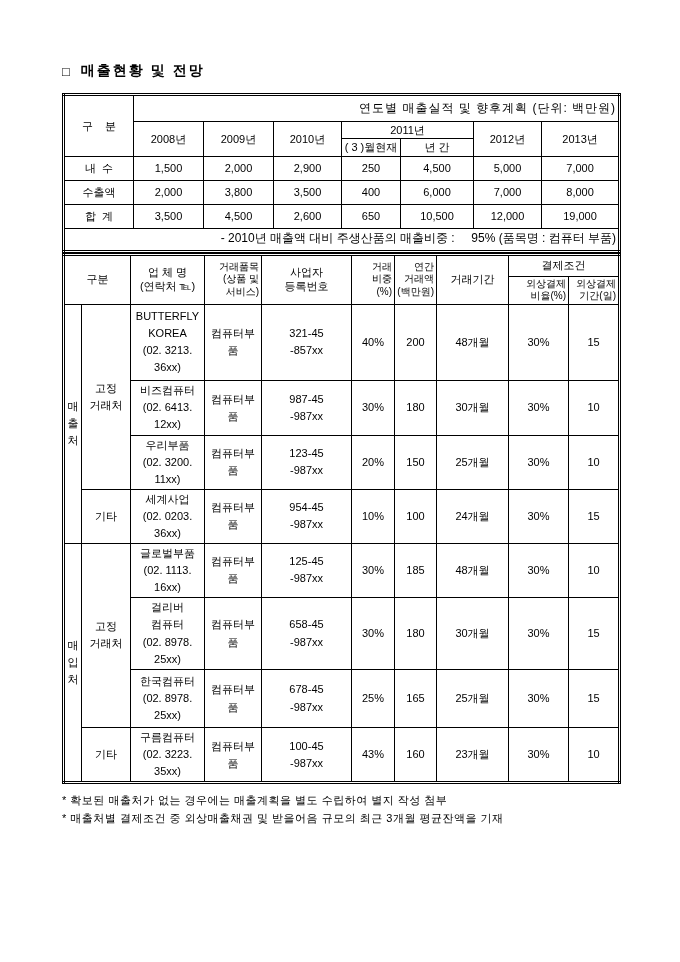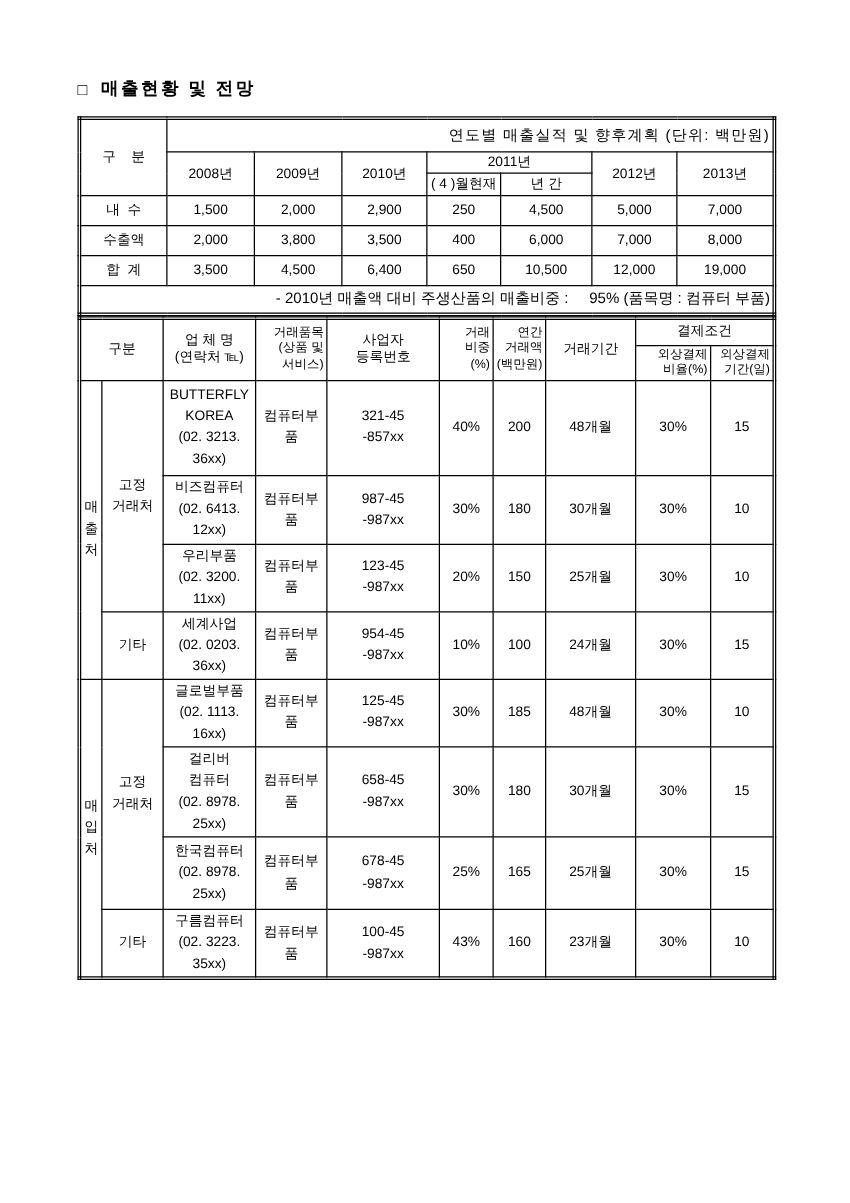--- a/index.html
+++ b/index.html
@@ -77,21 +77,21 @@
       </tr>
       <tr style="height:17px">
         <td rowspan="2">2008년</td>
         <td rowspan="2">2009년</td>
         <td rowspan="2">2010년</td>
         <td colspan="2">2011년</td>
         <td rowspan="2">2012년</td>
         <td rowspan="2">2013년</td>
       </tr>
       <tr style="height:16px">
-        <td>( 4 )월현재</td>
+        <td>( 3 )월현재</td>
         <td>년 간</td>
       </tr>
       <tr style="height:24px">
         <td class="prewrap">내  수</td>
         <td>1,500</td>
         <td>2,000</td>
         <td>2,900</td>
         <td>250</td>
         <td>4,500</td>
         <td>5,000</td>
@@ -104,21 +104,21 @@
         <td>3,500</td>
         <td>400</td>
         <td>6,000</td>
         <td>7,000</td>
         <td>8,000</td>
       </tr>
       <tr style="height:24px">
         <td class="prewrap">합  계</td>
         <td>3,500</td>
         <td>4,500</td>
-        <td>6,400</td>
+        <td>2,600</td>
         <td>650</td>
         <td>10,500</td>
         <td>12,000</td>
         <td>19,000</td>
       </tr>
       <tr style="height:23px">
         <td colspan="8" class="left prewrap" style="font-size:12px">- 2010년 매출액 대비 주생산품의 매출비중 :     95% (품목명 : 컴퓨터 부품)</td>
       </tr>
     </tbody>
   </table>
@@ -278,14 +278,18 @@
 -987xx</td>
         <td>43%</td>
         <td>160</td>
         <td>23개월</td>
         <td>30%</td>
         <td>10</td>
       </tr>
     </tbody>
   </table>
 
+  <div class="footnotes">
+    <div>* 확보된 매출처가 없는 경우에는 매출계획을 별도 수립하여 별지 작성 첨부</div>
+    <div>* 매출처별 결제조건 중 외상매출채권 및 받을어음 규모의 최근 3개월 평균잔액을 기재</div>
+  </div>
 
 </div>
 
 </body></html>

